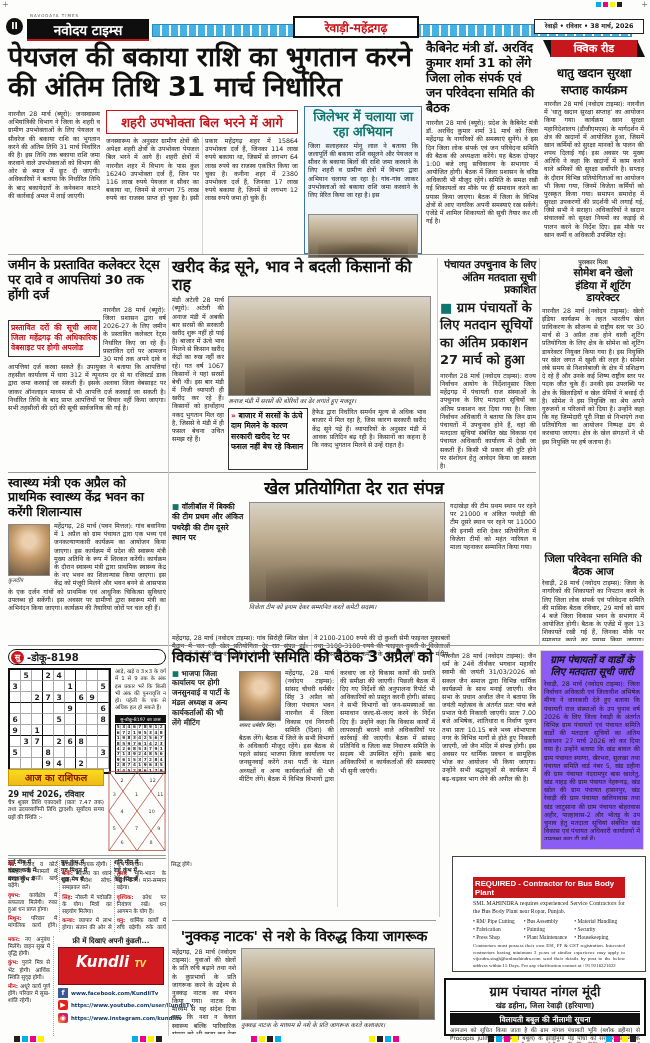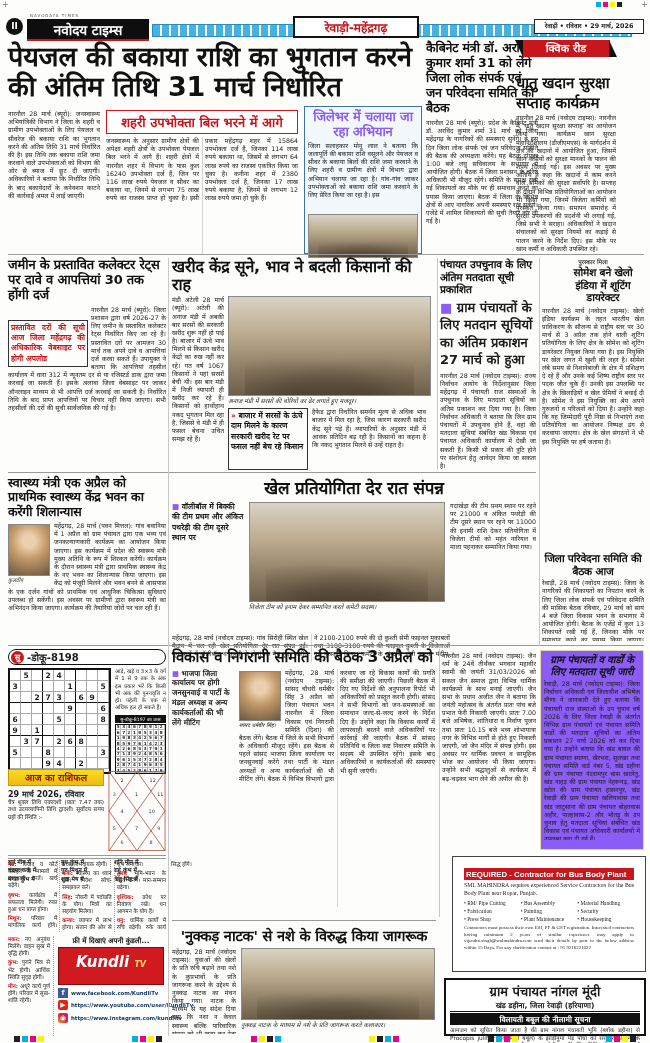--- a/index.html
+++ b/index.html
@@ -3,21 +3,21 @@
 <meta charset="utf-8">
 <style>
   html,body{margin:0;padding:0;background:#e8e8e4;}
   #page{position:relative;width:650px;height:1043px;margin:0 auto;background:#fdfdfb;
         font-family:"DejaVu Sans","Liberation Sans",sans-serif;color:#1c1c1c;overflow:hidden;}
   [data-name]{box-sizing:border-box;}
   .abs{position:absolute;}
   .bt{font-size:6.3px;line-height:1.3;text-align:justify;color:#1d1d1d;overflow:hidden;}
   .cap{font-size:6.2px;font-style:italic;color:#222;}
   .hl{font-weight:800;color:#111;letter-spacing:-.2px;}
-  .red{color:#8b5cf6;}
+  .red{color:#0f766e;}
   .vline{position:absolute;width:1px;background:#c8c8c8;}
   .hline{position:absolute;height:1px;background:#9a9a9a;}
   .photo{background:linear-gradient(180deg,#d9d2c4 0%,#bcab8d 38%,#8f7f66 72%,#6d5f4b 100%);
          border:1px solid #8a8a8a;position:relative;}
   .photo::after{content:"";position:absolute;left:8%;bottom:0;width:84%;height:46%;
          background:radial-gradient(ellipse at 30% 100%,rgba(60,48,34,.55),transparent 60%),
                     radial-gradient(ellipse at 70% 100%,rgba(60,48,34,.5),transparent 60%);}
   .portrait{background:radial-gradient(circle at 50% 32%,#ecd0ae 16%,#c49a6a 45%,#6b5640 100%);
          border:1px solid #888;}
   
@@ -68,21 +68,21 @@
   .zitem b{color:#c8161d;}
   
   .ktv{background:#d11920;border:1px solid #7d0a0e;color:#fff;text-align:center;}
   .ktv .k1{font-size:15px;font-weight:800;font-style:italic;line-height:1.0;padding-top:7px;}
   .ktv .k2{font-size:8px;font-weight:800;color:#ffe25a;}
   .soc-row{display:flex;align-items:center;margin-top:2.5px;}
   .soc-ic{width:10px;height:10px;margin-right:3px;color:#fff;font-size:7px;font-weight:800;text-align:center;line-height:10px;flex:0 0 10px;}
   .fb{background:#3b5998;} .yt{background:#e62117;border-radius:2px;} .ig{background:linear-gradient(45deg,#f09433,#dc2743 50%,#bc1888);border-radius:2px;}
   .soc-url{font-size:5.4px;font-weight:700;color:#143a66;}
   
-  .busad{border:1px solid #444;background:#fff;padding:11px;}
+  .busad{border:1px solid #444;background:#fff;padding:20px;}
   .busad-head{background:#c8161d;color:#fff;font-weight:800;font-size:7.8px;padding:1.5px 2px;font-family:"Liberation Sans",sans-serif;}
   .busad-body{font-size:5.8px;line-height:1.3;text-align:justify;font-family:"Liberation Serif",serif;margin-top:2px;}
   .busad-grid{display:grid;grid-template-columns:1fr 1fr 1fr;font-size:5.4px;line-height:1.5;margin:2px 0;font-family:"Liberation Serif",serif;}
   .busad-addr{background:#c8161d;color:#fff;font-weight:800;font-size:8.4px;text-align:center;padding:3px 2px;line-height:1.35;font-family:"Liberation Serif",serif;}
   .aucad{border:2px solid #111;background:#fff;padding:2px 4px;}
   .auc-t{font-size:13px;font-weight:800;text-align:center;}
   .auc-s{font-size:7.5px;font-weight:700;text-align:center;border-bottom:1px solid #111;padding-bottom:1px;}
   .auc-band{background:#111;color:#fff;font-size:7.5px;font-weight:800;text-align:center;margin-top:1px;padding:1px 0;}
   .auc-b{font-size:5.8px;line-height:1.3;text-align:justify;margin-top:2px;}
   
@@ -107,21 +107,21 @@
     <i style="width:5px;height:5px;background:#fff200;display:block;"></i>
     <i style="width:5px;height:5px;background:#231f20;display:block;"></i>
   </div>
 
   <header id="masthead" class="abs" data-name="masthead">
     <div class="pgnum" data-name="page-number">II</div>
     <div class="brand-small" data-name="brand-small-text">NAVODAYA TIMES</div>
     <div class="logo" data-name="newspaper-logo">नवोदय टाइम्स</div>
     <div class="bluestrip" data-name="masthead-stripe"></div>
     <div class="edition" data-name="edition-badge">रेवाड़ी-महेंद्रगढ़</div>
-    <div class="datebox" data-name="date-box">रेवाड़ी • रविवार • 29 मार्च, 2026</div>
+    <div class="datebox" data-name="date-box">रेवाड़ी • रविवार • 38 मार्च, 2026</div>
   </header>
 
   <section data-name="article-lead">
     <h1 class="abs hl lead-h" style="left:8px;top:42px;width:414px;height:62px;margin:0;" data-name="lead-headline">पेयजल की बकाया राशि का भुगतान करने की अंतिम तिथि 31 मार्च निर्धारित</h1>
     <div class="abs" style="left:8px;top:110px;width:290px;height:144px;display:flex;gap:6px;">
       <div class="bt" style="width:92px;height:144px;" data-name="lead-body-col1">नारनौल 28 मार्च (ब्यूरो): जनस्वास्थ्य अभियांत्रिकी विभाग ने जिला के शहरी व ग्रामीण उपभोक्ताओं के लिए पेयजल व सीवरेज की बकाया राशि का भुगतान करने की अंतिम तिथि 31 मार्च निर्धारित की है। इस तिथि तक बकाया राशि जमा करवाने वाले उपभोक्ताओं को विभाग की ओर से ब्याज में छूट दी जाएगी। अधिकारियों ने बताया कि निर्धारित तिथि के बाद बकायेदारों के कनेक्शन काटने की कार्रवाई अमल में लाई जाएगी।</div>
       <div style="width:192px;">
         <div class="redbox-head" data-name="lead-subheadline">शहरी उपभोक्ता बिल भरने में आगे</div>
         <div class="bt two-col" style="height:118px;" data-name="lead-body-col2">जनस्वास्थ्य के अनुसार ग्रामीण क्षेत्रों की अपेक्षा शहरी क्षेत्रों के उपभोक्ता पेयजल बिल भरने में आगे हैं। शहरी क्षेत्रों में नारनौल शहर में विभाग के पास कुल 16240 उपभोक्ता दर्ज हैं, जिन पर 116 लाख रुपये पेयजल व सीवर का बकाया था, जिनमें से लगभग 75 लाख रुपये का राजस्व प्राप्त हो चुका है। इसी प्रकार महेंद्रगढ़ शहर में 15864 उपभोक्ता दर्ज हैं, जिनका 114 लाख रुपये बकाया था, जिसमें से लगभग 64 लाख रुपये का राजस्व एकत्रित किया जा चुका है। कनीना शहर में 2380 उपभोक्ता दर्ज हैं, जिनका 17 लाख रुपये बकाया है, जिनमें से लगभग 12 लाख रुपये जमा हो चुके हैं।</div>
       </div>
@@ -132,32 +132,32 @@
     <div class="red hl" style="font-size:13px;text-align:center;line-height:1.15;" data-name="campaign-headline">जिलेभर में चलाया जा रहा अभियान</div>
     <div class="bt" style="height:70px;margin-top:2px;" data-name="campaign-body">जिला सलाहकार मोनू लाल ने बताया कि जलापूर्ति की बकाया राशि वसूलने और पेयजल व सीवर के बकाया बिलों की राशि जमा करवाने के लिए शहरी व ग्रामीण क्षेत्रों में विभाग द्वारा अभियान चलाया जा रहा है। गांव-गांव जाकर उपभोक्ताओं को बकाया राशि जमा करवाने के लिए प्रेरित किया जा रहा है। इस</div>
     <div class="photo" style="height:44px;margin-top:2px;" data-name="campaign-photo"></div>
   </section>
 
   <section class="abs" style="left:426px;top:40px;width:112px;height:214px;" data-name="article-cabinet">
     <div class="hl" style="font-size:12.5px;line-height:1.2;" data-name="cabinet-headline">कैबिनेट मंत्री डॉ. अरविंद कुमार शर्मा 31 को लेंगे जिला लोक संपर्क एवं जन परिवेदना समिति की बैठक</div>
     <div class="bt" style="height:140px;margin-top:4px;" data-name="cabinet-body">नारनौल 28 मार्च (ब्यूरो): प्रदेश के कैबिनेट मंत्री डॉ. अरविंद कुमार शर्मा 31 मार्च को जिला महेंद्रगढ़ के नागरिकों की समस्याएं सुनेंगे। वे इस दिन जिला लोक संपर्क एवं जन परिवेदना समिति की बैठक की अध्यक्षता करेंगे। यह बैठक दोपहर 1:00 बजे लघु सचिवालय के सभागार में आयोजित होगी। बैठक में जिला प्रशासन के वरिष्ठ अधिकारी भी मौजूद रहेंगे। समिति के समक्ष रखी गई शिकायतों का मौके पर ही समाधान करने का प्रयास किया जाएगा। बैठक में जिला के विभिन्न क्षेत्रों से आए नागरिक अपनी समस्याएं रख सकेंगे। एजेंडे में शामिल शिकायतों की सूची तैयार कर ली गई है।</div>
   </section>
 
-  <section class="abs" style="left:516px;top:40px;width:100px;height:214px;" data-name="quick-read-column">
+  <section class="abs" style="left:544px;top:40px;width:100px;height:214px;" data-name="quick-read-column">
     <div class="qr-banner" data-name="quick-read-banner">क्विक रीड</div>
-    <div class="hl" style="font-size:15px;text-align:left;margin-top:15px;" data-name="quickread-headline">धातु खदान सुरक्षा सप्ताह कार्यक्रम</div>
+    <div class="hl" style="font-size:12px;text-align:center;margin-top:7px;" data-name="quickread-headline">धातु खदान सुरक्षा सप्ताह कार्यक्रम</div>
     <div class="bt" style="height:172px;margin-top:2px;" data-name="quickread-body">नारनौल 28 मार्च (नवोदय टाइम्स): नारनौल में 'धातु खदान सुरक्षा सप्ताह' का आयोजन किया गया। कार्यक्रम खान सुरक्षा महानिदेशालय (डीजीएमएस) के मार्गदर्शन में क्षेत्र की खदानों में आयोजित हुआ, जिसमें खान कर्मियों को सुरक्षा मानकों के पालन की शपथ दिलाई गई। इस अवसर पर मुख्य अतिथि ने कहा कि खदानों में काम करने वाले श्रमिकों की सुरक्षा सर्वोपरि है। सप्ताह के दौरान विभिन्न प्रतियोगिताओं का आयोजन भी किया गया, जिनमें विजेता कर्मियों को पुरस्कृत किया गया। समापन समारोह में सुरक्षा उपकरणों की प्रदर्शनी भी लगाई गई, जिसे सभी ने सराहा। अधिकारियों ने खदान संचालकों को सुरक्षा नियमों का कड़ाई से पालन करने के निर्देश दिए। इस मौके पर खान कर्मी व अधिकारी उपस्थित रहे।</div>
   </section>
 
   <div class="hline" style="left:8px;top:254px;width:636px;" data-name="section-rule"></div>
 
   <section class="abs" style="left:8px;top:258px;width:158px;height:212px;" data-name="article-collector">
     <div class="hl" style="font-size:13px;line-height:1.15;" data-name="collector-headline">जमीन के प्रस्तावित कलेक्टर रेट्स पर दावे व आपत्तियां 30 तक होंगी दर्ज</div>
     <div class="bt" style="height:168px;margin-top:3px;">
-      <span class="inset" style="float:left;width:80px;margin:14px 3px 2px 0;display:block;color:#c8161d;" data-name="collector-inset-subhead">प्रस्तावित दरों की सूची आज जिला महेंद्रगढ़ की अधिकारिक वेबसाइट पर होगी अपलोड</span>
+      <span class="inset" style="float:left;width:92px;margin:14px 3px 2px 0;display:block;color:#c8161d;" data-name="collector-inset-subhead">प्रस्तावित दरों की सूची आज जिला महेंद्रगढ़ की अधिकारिक वेबसाइट पर होगी अपलोड</span>
       <span data-name="collector-body">नारनौल 28 मार्च (ब्यूरो): जिला प्रशासन द्वारा वर्ष 2026-27 के लिए जमीन के प्रस्तावित कलेक्टर रेट्स निर्धारित किए जा रहे हैं। प्रस्तावित दरों पर आमजन 30 मार्च तक अपने दावे व आपत्तियां दर्ज करवा सकते हैं। उपायुक्त ने बताया कि आपत्तियां तहसील कार्यालय में धारा 312 में न्यूनतम दर से या रजिस्टर्ड डाक द्वारा जमा करवाई जा सकती हैं। इसके अलावा जिला वेबसाइट पर जाकर ऑनलाइन माध्यम से भी आपत्ति दर्ज करवाई जा सकती है। निर्धारित तिथि के बाद प्राप्त आपत्तियों पर विचार नहीं किया जाएगा। सभी तहसीलों की दरों की सूची सार्वजनिक की गई है।</span>
     </div>
   </section>
 
   <section class="abs" style="left:172px;top:258px;width:262px;height:212px;" data-name="article-market">
     <div class="hl" style="font-size:16px;line-height:1.1;" data-name="market-headline">खरीद केंद्र सूने, भाव ने बदली किसानों की राह</div>
     <div style="display:flex;gap:4px;margin-top:3px;">
       <div class="bt" style="width:52px;height:184px;" data-name="market-body-left">मंडी अटेली 28 मार्च (ब्यूरो): अटेली की अनाज मंडी में अबकी बार सरसों की सरकारी खरीद शुरू नहीं हो पाई है। बाजार में ऊंचे भाव मिलने से किसान खरीद केंद्रों का रुख नहीं कर रहे। गत वर्ष 1067 किसानों ने यहां सरसों बेची थी। इस बार मंडी में निजी व्यापारी ही खरीद कर रहे हैं। किसानों को हाथोंहाथ नकद भुगतान मिल रहा है, जिससे वे मंडी में ही फसल बेचना उचित समझ रहे हैं।</div>
       <div style="width:203px;">
         <div class="photo" style="height:100px;" data-name="market-photo"></div>
@@ -166,21 +166,21 @@
           <div class="inset" style="width:80px;height:62px;overflow:hidden;" data-name="market-inset-box">
             <span class="sq">»</span> <span>बाजार में सरसों के ऊंचे दाम मिलने के कारण सरकारी खरीद रेट पर फसल नहीं बेच रहे किसान</span>
           </div>
           <div class="bt" style="width:114px;height:66px;" data-name="market-body-right">हैफेड द्वारा निर्धारित समर्थन मूल्य से अधिक भाव बाजार में मिल रहा है, जिस कारण सरकारी खरीद केंद्र सूने पड़े हैं। व्यापारियों के अनुसार मंडी में आवक प्रतिदिन बढ़ रही है। किसानों का कहना है कि नकद भुगतान मिलने से उन्हें राहत है।</div>
         </div>
       </div>
     </div>
   </section>
 
   <section class="abs" style="left:440px;top:258px;width:96px;height:212px;" data-name="article-panchayat">
-    <div class="hl" style="font-size:10.5px;text-align:left;line-height:1.2;" data-name="panchayat-headline">पंचायत उपचुनाव के लिए अंतिम मतदाता सूची प्रकाशित</div>
+    <div class="hl" style="font-size:10.5px;text-align:right;line-height:1.2;" data-name="panchayat-headline">पंचायत उपचुनाव के लिए अंतिम मतदाता सूची प्रकाशित</div>
     <div style="font-size:13px;font-weight:800;line-height:1.35;margin-top:3px;" data-name="panchayat-inset">
       <span class="red">■ </span><span>ग्राम पंचायतों के लिए मतदान सूचियों का अंतिम प्रकाशन 27 मार्च को हुआ</span>
     </div>
     <div class="bt" style="height:122px;margin-top:3px;" data-name="panchayat-body">नारनौल 28 मार्च (नवोदय टाइम्स): राज्य निर्वाचन आयोग के निर्देशानुसार जिला महेंद्रगढ़ में पंचायती राज संस्थाओं के उपचुनाव के लिए मतदाता सूचियों का अंतिम प्रकाशन कर दिया गया है। जिला निर्वाचन अधिकारी ने बताया कि जिन ग्राम पंचायतों में उपचुनाव होने हैं, वहां की मतदाता सूचियां संबंधित खंड विकास एवं पंचायत अधिकारी कार्यालय में देखी जा सकती हैं। किसी भी प्रकार की त्रुटि होने पर संशोधन हेतु आवेदन किया जा सकता है।</div>
   </section>
 
   <section class="abs" style="left:542px;top:258px;width:102px;height:290px;" data-name="article-somesh">
     <div style="font-size:6px;font-weight:700;text-align:center;color:#444;" data-name="somesh-kicker">पुरस्कार मिला</div>
     <div class="hl" style="font-size:10.5px;text-align:center;line-height:1.2;margin-left:20px;" data-name="somesh-headline">सोमेश बने खेलो इंडिया में शूटिंग डायरेक्टर</div>
     <div class="bt" style="height:248px;margin-top:3px;" data-name="somesh-body">नारनौल 28 मार्च (नवोदय टाइम्स): खेलो इंडिया कार्यक्रम के तहत भारतीय खेल प्राधिकरण के सौजन्य से राष्ट्रीय स्तर पर 30 मार्च से 3 अप्रैल तक होने वाली शूटिंग प्रतियोगिता के लिए क्षेत्र के सोमेश को शूटिंग डायरेक्टर नियुक्त किया गया है। इस नियुक्ति पर खेल जगत में खुशी की लहर है। सोमेश लंबे समय से निशानेबाजी के क्षेत्र में प्रशिक्षण दे रहे हैं और उनके कई शिष्य राष्ट्रीय स्तर पर पदक जीत चुके हैं। उनकी इस उपलब्धि पर क्षेत्र के खिलाड़ियों व खेल प्रेमियों ने बधाई दी है। सोमेश ने इस नियुक्ति का श्रेय अपने गुरुजनों व परिजनों को दिया है। उन्होंने कहा कि यह जिम्मेदारी पूरी निष्ठा से निभाएंगे तथा प्रतियोगिता का आयोजन निष्पक्ष ढंग से करवाया जाएगा। क्षेत्र के खेल संगठनों ने भी इस नियुक्ति पर हर्ष जताया है।</div>

